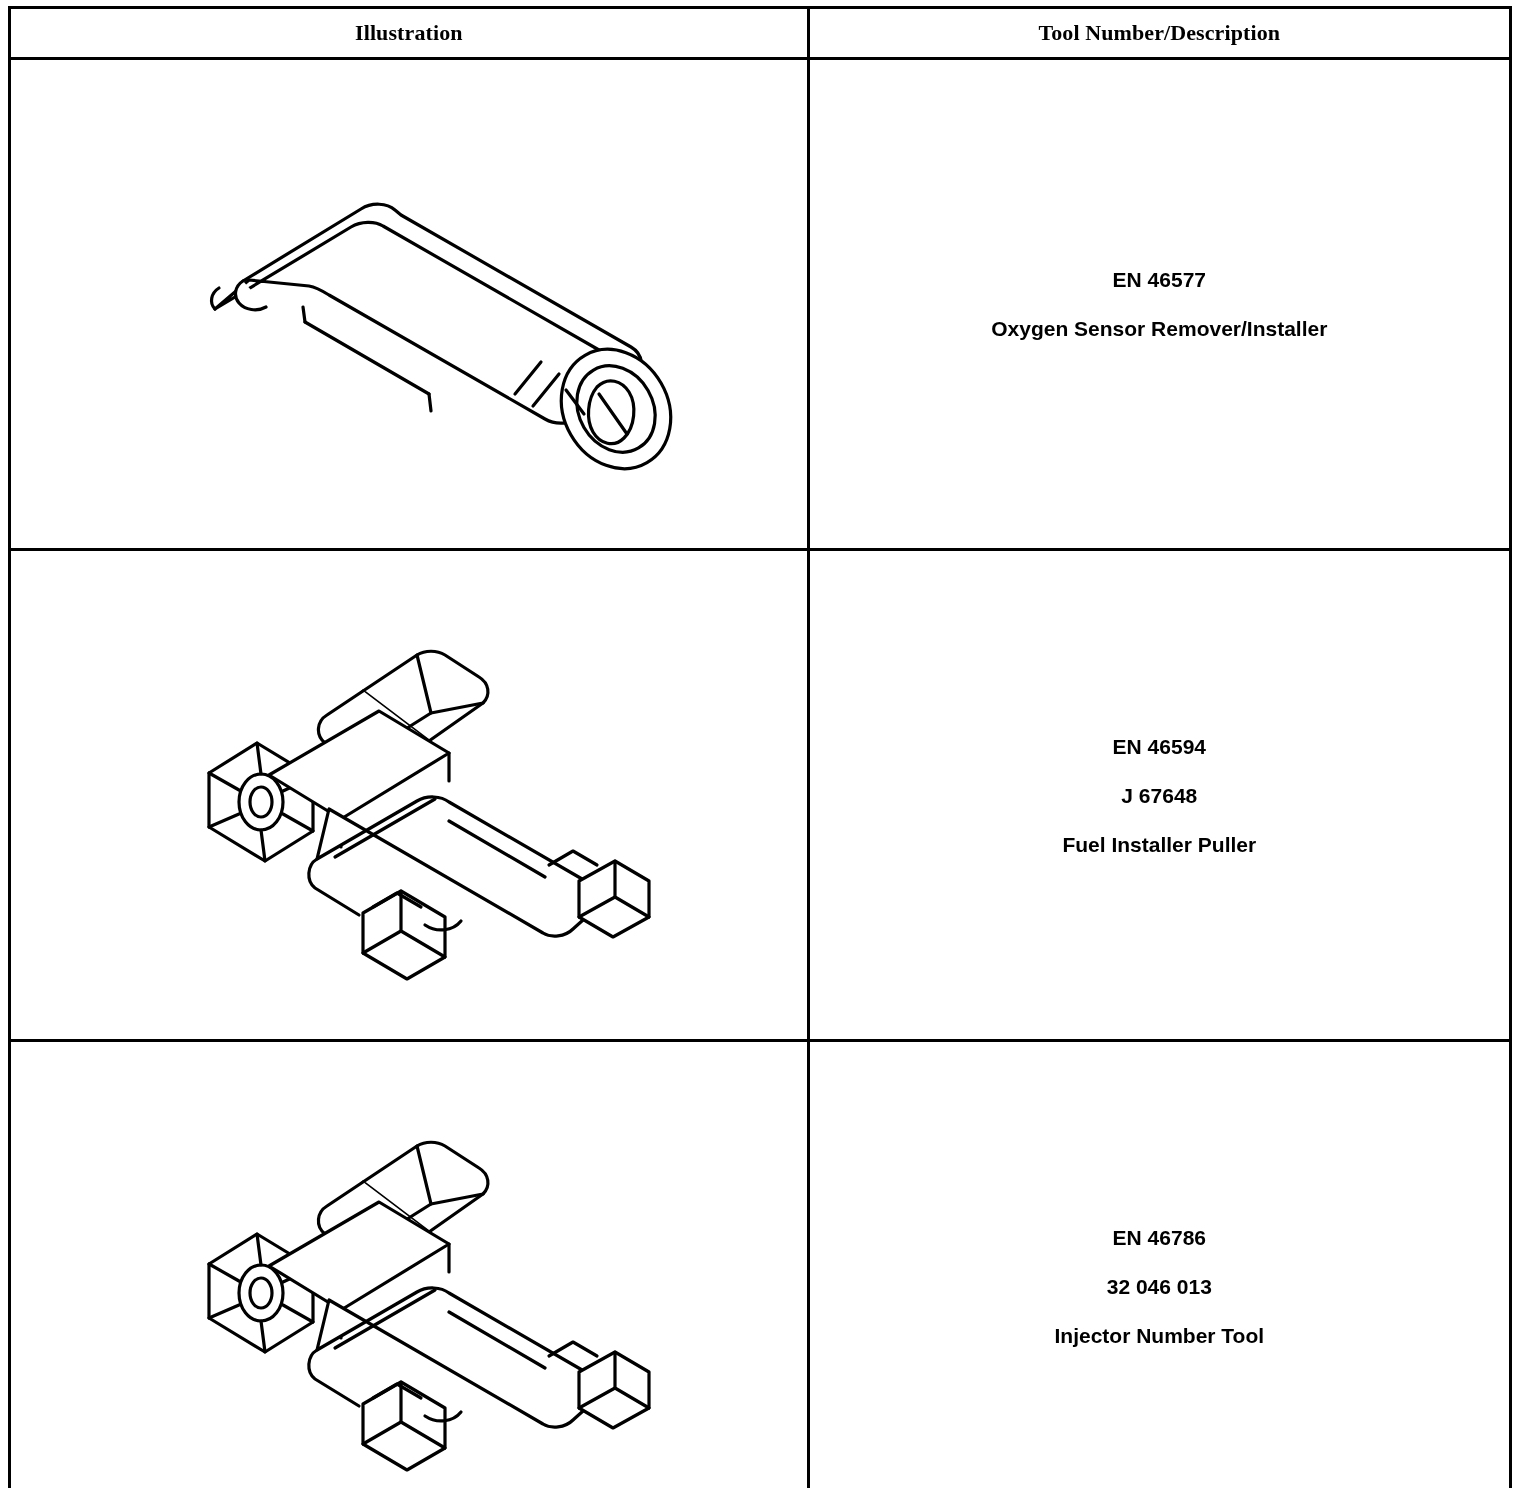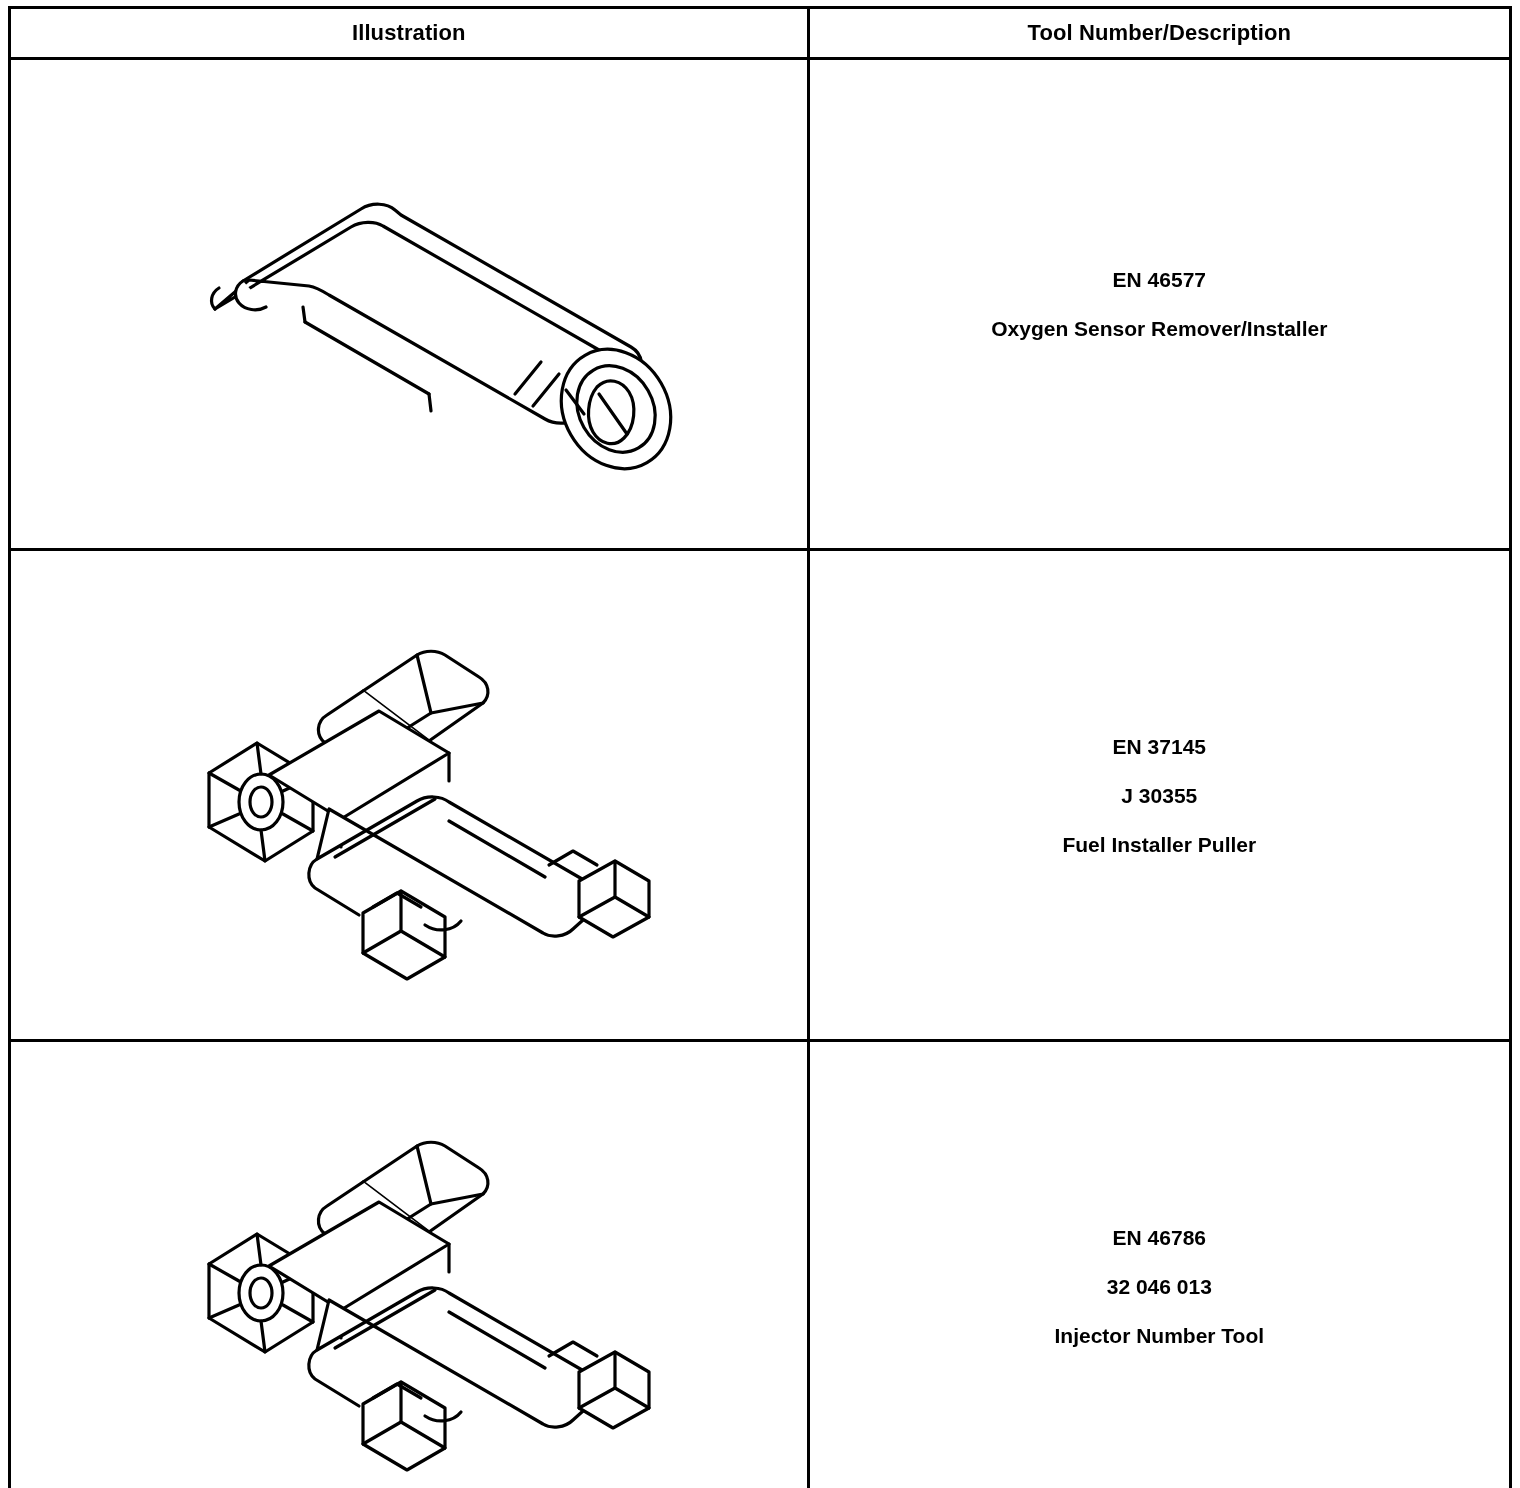--- a/index.html
+++ b/index.html
@@ -36,20 +36,21 @@
   }
   .col-illus { width: 797px; }
   .col-desc  { width: 701px; }
 
   thead th {
     height: 48px;
     font-size: 22px;
     font-weight: bold;
     text-align: center;
     letter-spacing: 0.1px;
+    font-family: Liberation Serif, serif;
   }
   .desc-cell {
     text-align: center;
     line-height: 1.0;
     padding: 0 24px;
   }
   .desc-line {
     font-size: 21px;
     font-weight: bold;
     margin: 0;
@@ -185,22 +186,22 @@
 
               <path d="M186 262 L286 204"></path>
               <path d="M300 226 L396 282"></path>
 
               <path d="M168 264 C158 270 157 286 166 293 L210 320"></path>
               <path d="M276 330 C288 338 304 336 312 326"></path>
             </svg>
           </div>
         </td>
         <td class="desc-cell">
-          <p class="desc-line">EN 37145</p>
-          <p class="desc-line">J 30355</p>
+          <p class="desc-line">EN 46594</p>
+          <p class="desc-line">J 67648</p>
           <p class="desc-line">Fuel Installer Puller</p>
         </td>
       </tr>
 
       <tr class="row-3">
         <td class="illus-cell">
           <div class="illus-wrap">
             <svg width="520" height="400" viewBox="0 0 520 400" fill="none" stroke="#000" stroke-width="3.2" stroke-linejoin="round" stroke-linecap="round">
               <path d="M214 96 L268 60 C276 55 288 55 296 60 L330 82
                        C340 88 342 100 334 108 L280 146 Z" fill="#fff"></path>

